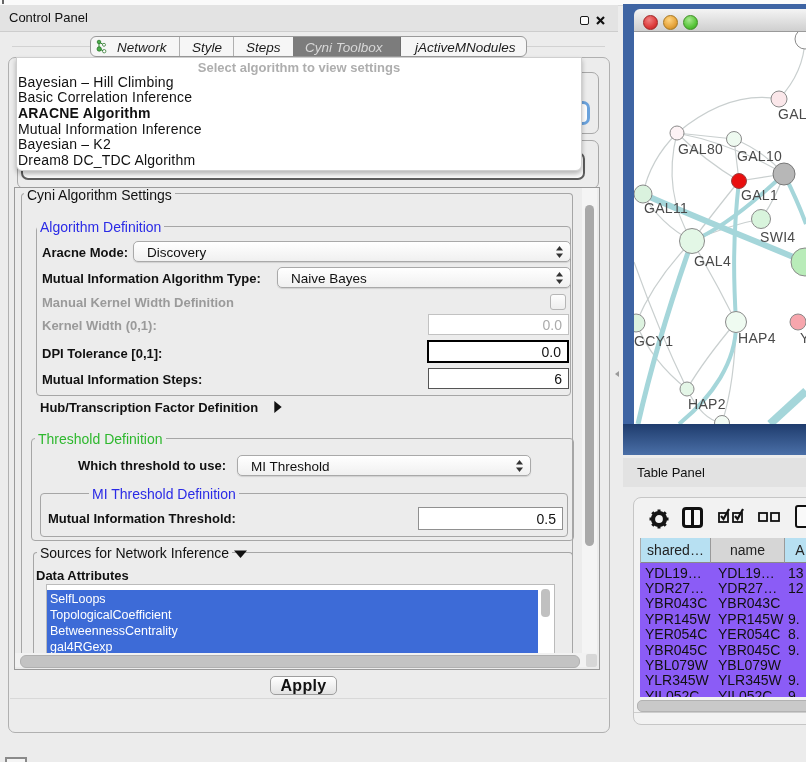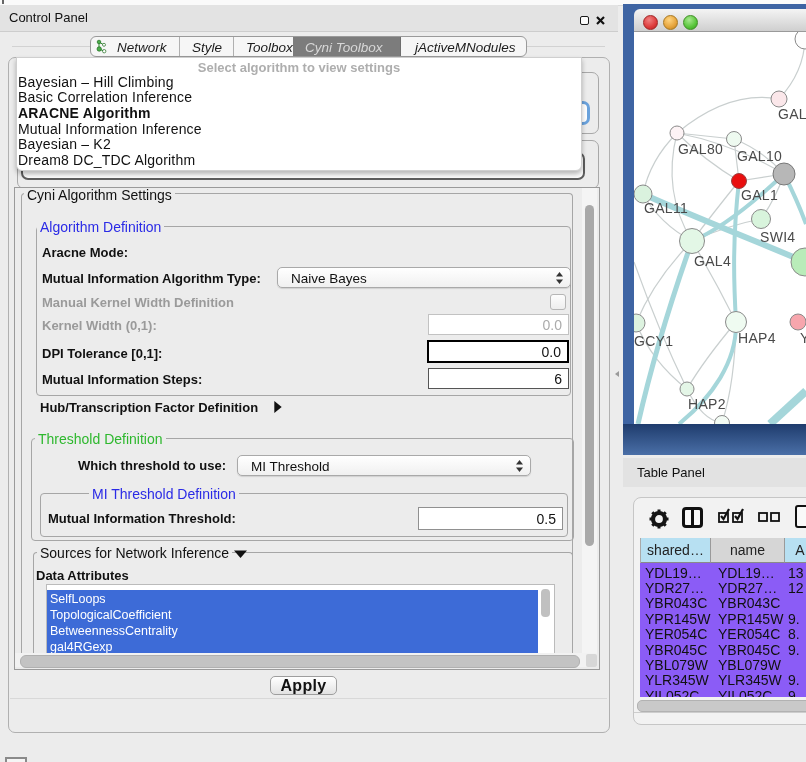--- a/index.html
+++ b/index.html
@@ -33,21 +33,21 @@
 
 <div class="abs" style="left:12px;top:46px;width:78px;height:1px;background:#d2d2d2;"></div>
 <div class="abs" style="left:525px;top:46px;width:80px;height:1px;background:#d2d2d2;"></div>
 <div class="abs" style="left:90px;top:36px;width:435px;height:19px;border:1px solid #9a9a9a;border-radius:6px;background:#f6f6f6;overflow:hidden;font-style:italic;">
   <div style="position:absolute;left:0;top:0;width:88px;height:19px;border-right:1px solid #b0b0b0;"></div>
   <div style="position:absolute;left:88px;top:0;width:54px;height:19px;border-right:1px solid #b0b0b0;"></div>
   <div style="position:absolute;left:142px;top:0;width:60px;height:19px;border-right:1px solid #b0b0b0;"></div>
   <div style="position:absolute;left:202px;top:0;width:107px;height:19px;background:#7c7c7c;border-right:1px solid #6e6e6e;"></div>
   <div style="position:absolute;left:26px;top:3px;font-size:13.5px;color:#1c1c1c;">Network</div>
   <div style="position:absolute;left:101px;top:3px;font-size:13.5px;color:#1c1c1c;">Style</div>
-  <div style="position:absolute;left:155px;top:3px;font-size:13.5px;color:#1c1c1c;">Toolbox</div>
+  <div style="position:absolute;left:155px;top:3px;font-size:13.5px;color:#1c1c1c;">Steps</div>
   <div style="position:absolute;left:214px;top:3px;font-size:13.5px;color:#d8d8d8;">Cyni Toolbox</div>
   <div style="position:absolute;left:324px;top:3px;font-size:13.5px;color:#1c1c1c;">jActiveMNodules</div>
   <svg style="position:absolute;left:5px;top:2px;" width="11" height="15" viewBox="0 0 11 15">
         <path d="M3 3 L3 10 M3 10 L8 12 M3 3 L8 6" stroke="#2e8b2e" stroke-width="1"></path>
         <circle cx="3" cy="3" r="1.8" fill="#4cae4c" stroke="#1e6b1e" stroke-width="0.7"></circle>
         <circle cx="3.2" cy="10" r="2.2" fill="#4cae4c" stroke="#1e6b1e" stroke-width="0.7"></circle>
         <circle cx="8.2" cy="12.2" r="1.7" fill="#ffffff" stroke="#1e6b1e" stroke-width="0.7"></circle>
         <circle cx="8" cy="5.8" r="1.5" fill="#ffffff" stroke="#1e6b1e" stroke-width="0.7"></circle>
       </svg>
 </div>
@@ -62,20 +62,27 @@
 
 <div class="abs" style="left:14px;top:187px;width:584px;height:481px;border:1px solid #9a9a9a;background:#ececec;"></div>
 
 <div class="abs" style="left:21px;top:193px;width:550px;height:459px;border:1px solid #a6a6a6;border-bottom:none;border-radius:4px 4px 0 0;"></div>
 <div class="legend" style="left:24px;top:188px;color:#111;">Cyni Algorithm Settings</div>
 
 <div class="fieldset" style="left:36px;top:226px;width:533px;height:168px;"></div>
 <div class="legend" style="left:37px;top:220px;color:#2a2ae6;">Algorithm Definition</div>
 
 <div class="lbl" style="left:42px;top:245px;">Aracne Mode:</div>
+<div class="combo" style="left:133px;top:241px;width:436px;height:19px;">
+      <span class="ct">Discovery</span>
+      <svg class="ar" viewBox="0 0 9 12">
+        <path d="M4.5 0 L8 4.5 L1 4.5 Z" fill="#333"></path>
+        <path d="M4.5 12 L8 7.5 L1 7.5 Z" fill="#333"></path>
+      </svg>
+    </div>
 
 <div class="lbl" style="left:42px;top:271px;">Mutual Information Algorithm Type:</div>
 <div class="combo" style="left:277px;top:267px;width:292px;height:19px;">
       <span class="ct">Naive Bayes</span>
       <svg class="ar" viewBox="0 0 9 12">
         <path d="M4.5 0 L8 4.5 L1 4.5 Z" fill="#333"></path>
         <path d="M4.5 12 L8 7.5 L1 7.5 Z" fill="#333"></path>
       </svg>
     </div>
 

